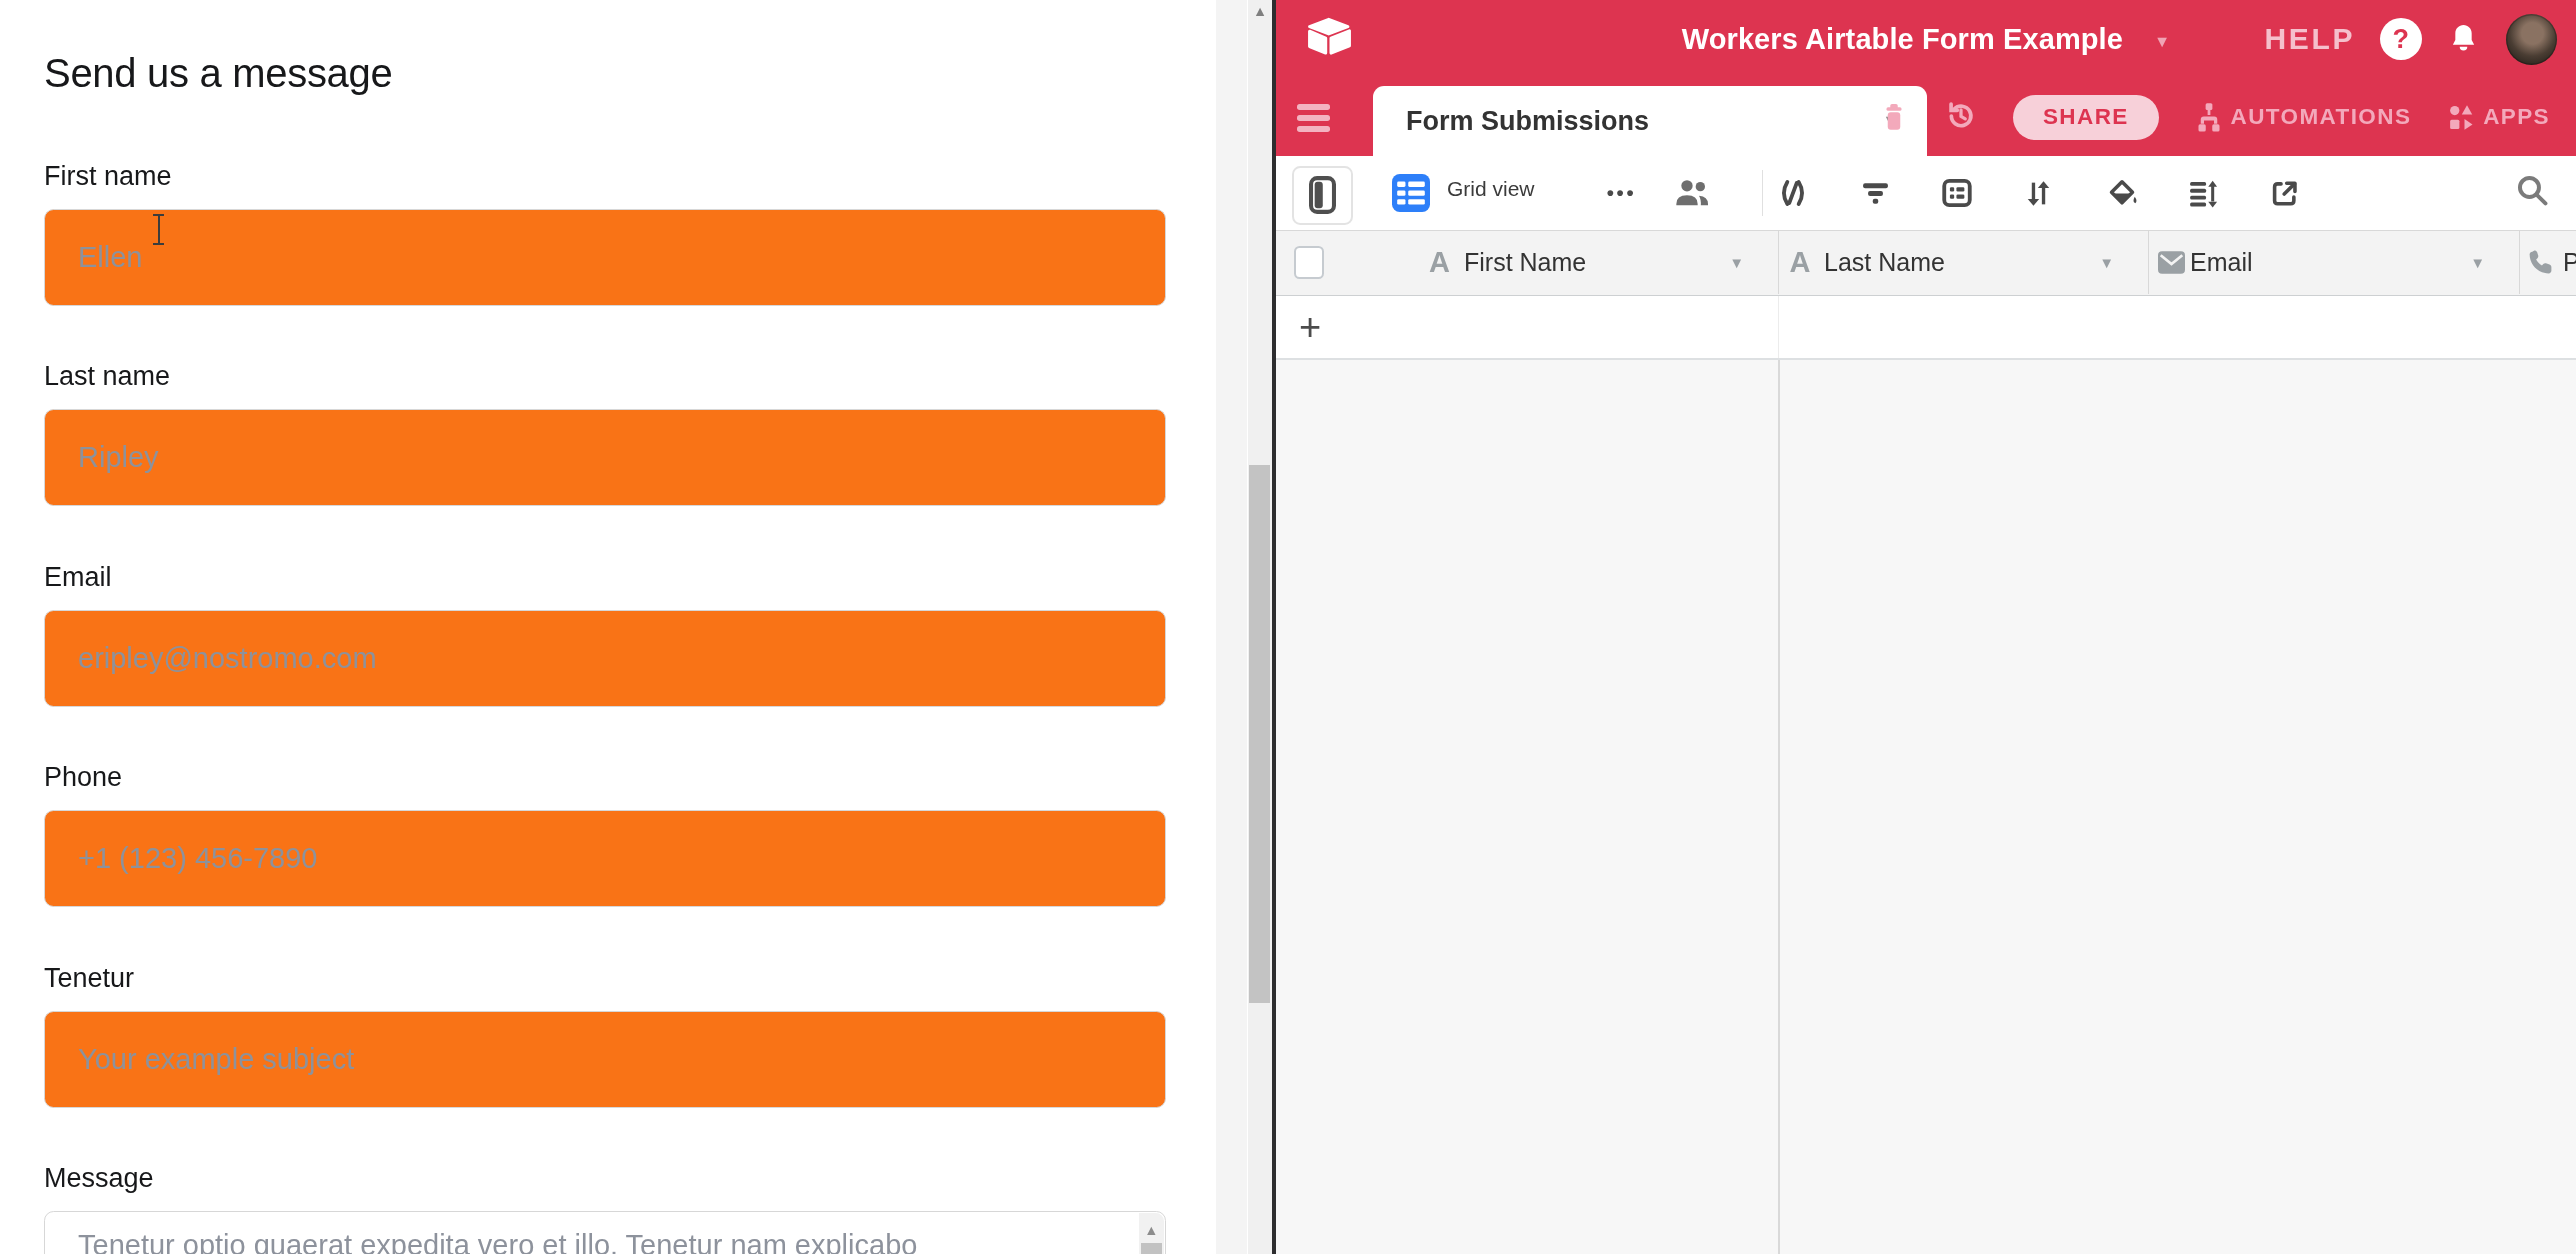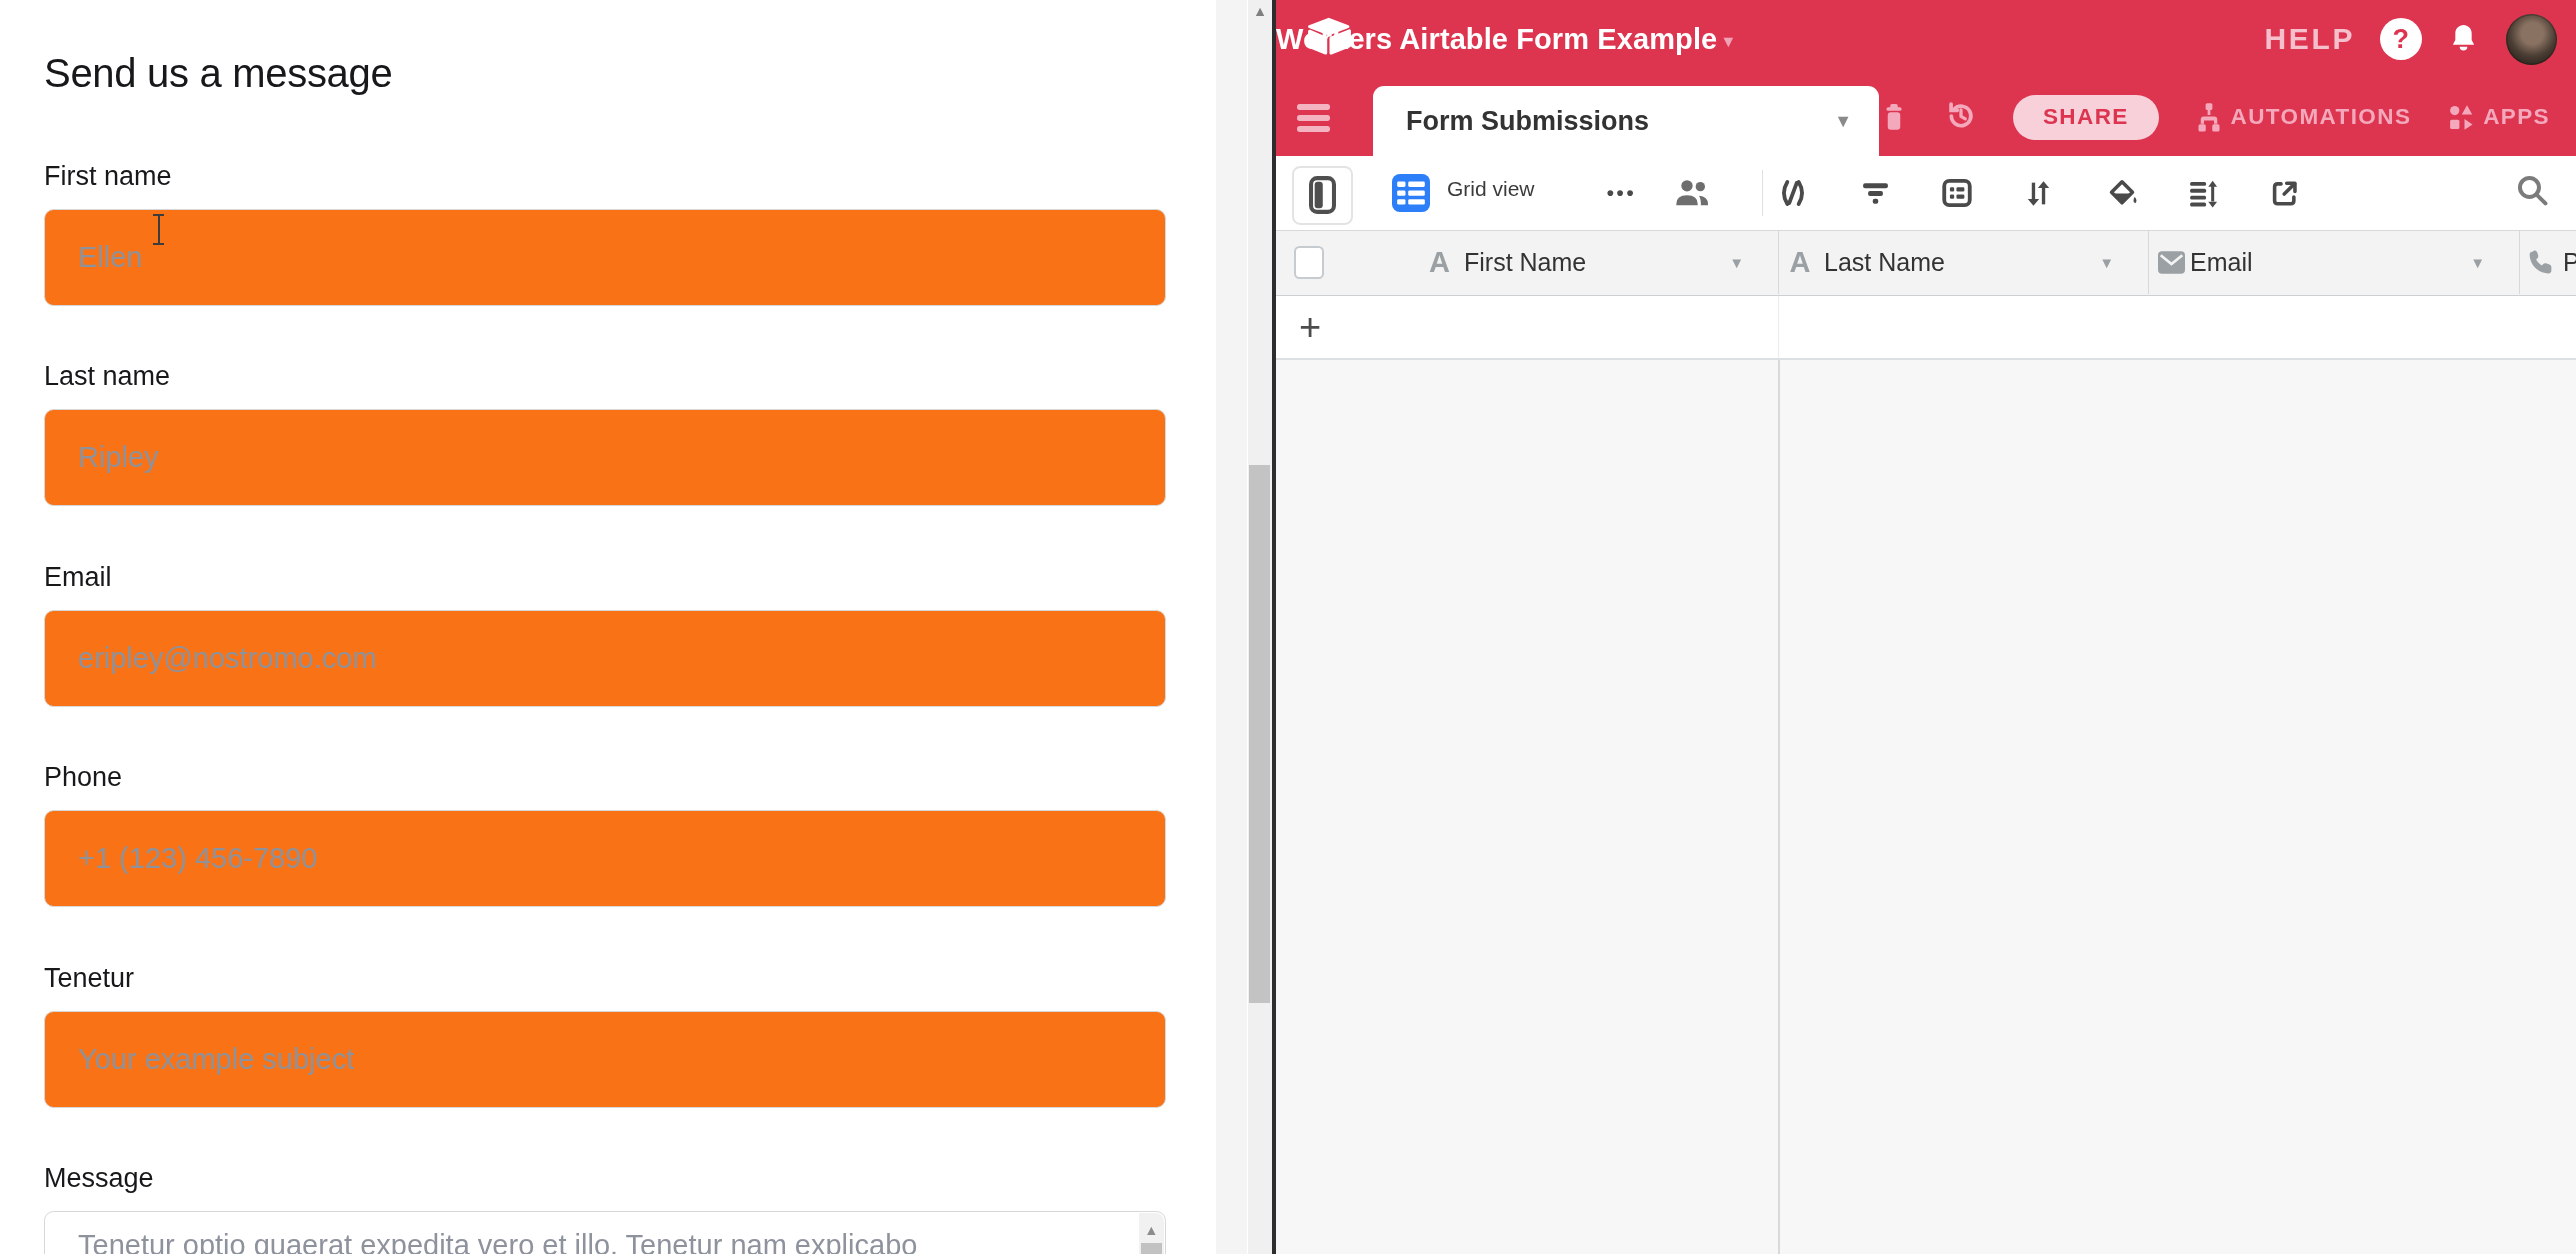--- a/index.html
+++ b/index.html
@@ -40,37 +40,37 @@
   #page-scrollbar{left:1248px;top:0;width:24px;height:1255px;background:#f0f0f0;}
   #page-scrollbar .up{position:absolute;top:2.7px;left:0;width:24px;text-align:center;font-size:14.3px;color:#7f7f7f;}
   #page-scrollbar .thumb{position:absolute;left:1.4px;top:465px;width:21px;height:538px;background:#c3c3c3;}
   #win-divider{left:1272px;top:0;width:4.1px;height:1255px;background:#2d2d2f;}
 
   
   #at-pane{left:1276px;top:0;width:1300px;height:1255px;background:#f7f7f7;overflow:hidden;}
 
   
   #at-topbar{left:0;top:0;width:1300px;height:78px;background:#dd3450;}
-  .at-title-wrap{left:0;top:0;width:1300px;height:78px;display:flex;align-items:center;justify-content:flex-start;gap:3px;}
+  .at-title-wrap{left:0;top:0;width:1300px;height:78px;display:flex;align-items:center;justify-content:center;gap:31px;}
   .at-title{font-size:29px;font-weight:700;color:#fff;letter-spacing:0.1px;}
   .title-caret{font-size:16.4px;color:#f0a3b4;padding-top:4.1px;}
   .top-right{right:19px;top:0;height:78px;display:flex;align-items:center;gap:24.6px;}
   .help-label{font-size:30px;font-weight:600;color:#f5c0cc;letter-spacing:2.7px;}
   .q-circle{width:42px;height:42px;border-radius:50%;background:#fff;display:flex;align-items:center;justify-content:center;
             font-size:27px;font-weight:700;color:#dd3450;}
   .avatar{width:51px;height:51px;border-radius:50%;
           background:radial-gradient(circle at 52% 38%, #8a7262 0 26%, #4a3d33 55%, #16130f 100%);
           box-shadow:inset 0 0 0 1.4px rgba(0,0,0,.2);}
 
   
   #at-tabbar{left:0;top:78px;width:1300px;height:78px;background:#dd3450;}
   .hamburger{left:20.5px;top:26px;width:33px;height:29px;}
   .hamburger i{position:absolute;left:0;width:33px;height:5.5px;border-radius:2.7px;background:#f3b3c1;}
   .hamburger i:nth-child(1){top:0}.hamburger i:nth-child(2){top:11px}.hamburger i:nth-child(3){top:22px}
-  .table-tab{left:97px;top:8.2px;width:506px;height:70px;background:#fff;border-radius:11px 11px 0 0;
+  .table-tab{left:97px;top:8.2px;width:554px;height:70px;background:#fff;border-radius:11px 11px 0 0;
              display:flex;align-items:center;}
   .table-tab .name{margin-left:33px;font-size:27px;font-weight:700;color:#333;}
   .table-tab .caret{position:absolute;right:27px;font-size:18px;color:#8a8a8a;}
   .tabbar-right{right:26px;top:0;height:78px;display:flex;align-items:center;gap:35px;}
   .share-pill{height:45px;padding:0 30px;border-radius:23px;background:#f7d0d9;display:flex;align-items:center;
               font-size:22.5px;font-weight:700;color:#dd3450;letter-spacing:1.4px;}
   .pink-group{display:flex;align-items:center;gap:6.8px;}
   .pink-label{font-size:22.5px;font-weight:700;color:#f3a9bb;letter-spacing:1.4px;}
 
   

